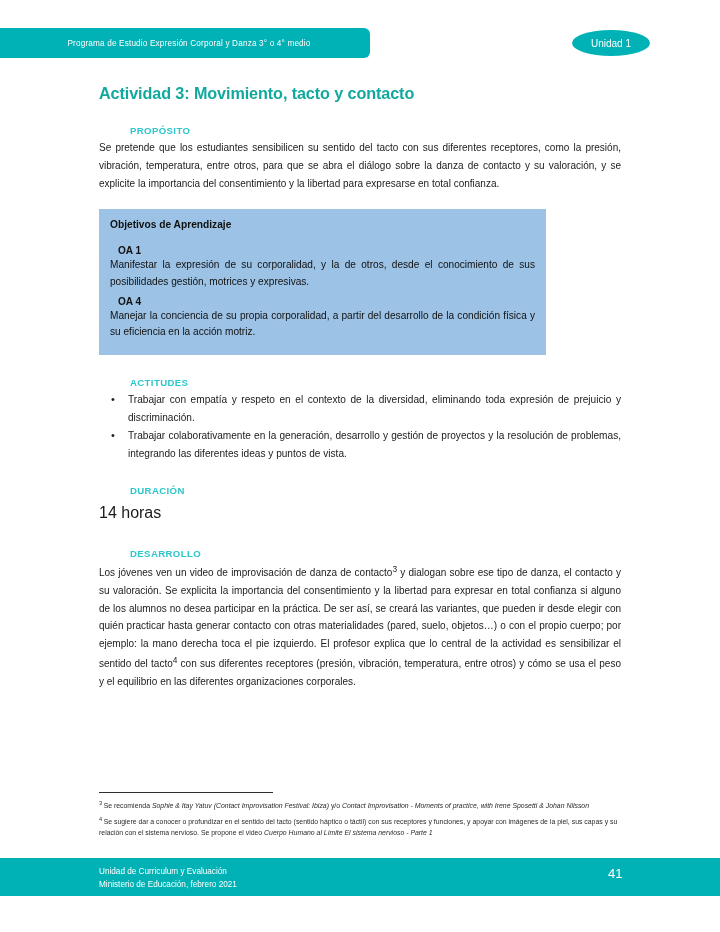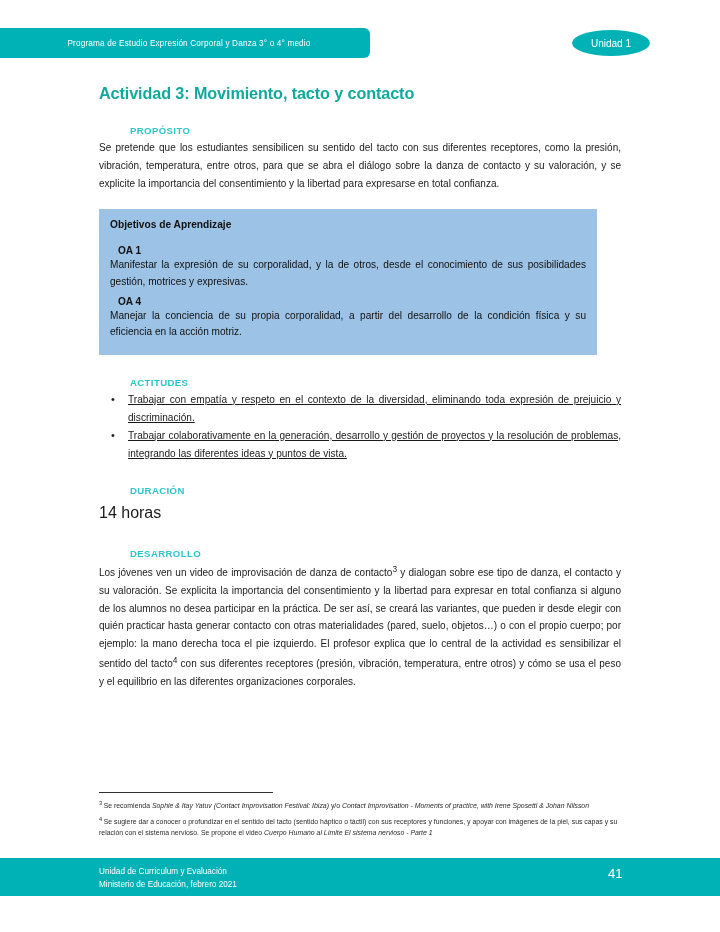--- a/index.html
+++ b/index.html
@@ -92,21 +92,21 @@
     font-size: 10px;
     line-height: 1.78;
     text-align: justify;
     color: #1a1a1a;
   }
 
   
   .oa-box {
     margin-top: 17px;
     background: #9cc2e5;
-    width: 498px;
+    width: 447px;
     padding: 10px 11px 14px 11px;
     box-sizing: border-box;
   }
   .oa-box-title {
     font-size: 10.2px;
     font-weight: bold;
     margin-bottom: 15px;
     color: #111;
   }
   .oa-code {
@@ -123,21 +123,20 @@
     color: #111;
     margin: 0 0 6px 0;
   }
   .oa-text.last { margin-bottom: 0; }
 
   
   ul.attitudes {
     margin: 1px 0 0 0;
     padding: 0;
     list-style: none;
-    text-decoration: underline;
   }
   ul.attitudes li {
     position: relative;
     padding-left: 29px;
     font-size: 10.1px;
     line-height: 1.78;
     text-align: justify;
     margin-bottom: 0;
   }
   ul.attitudes li::before {

